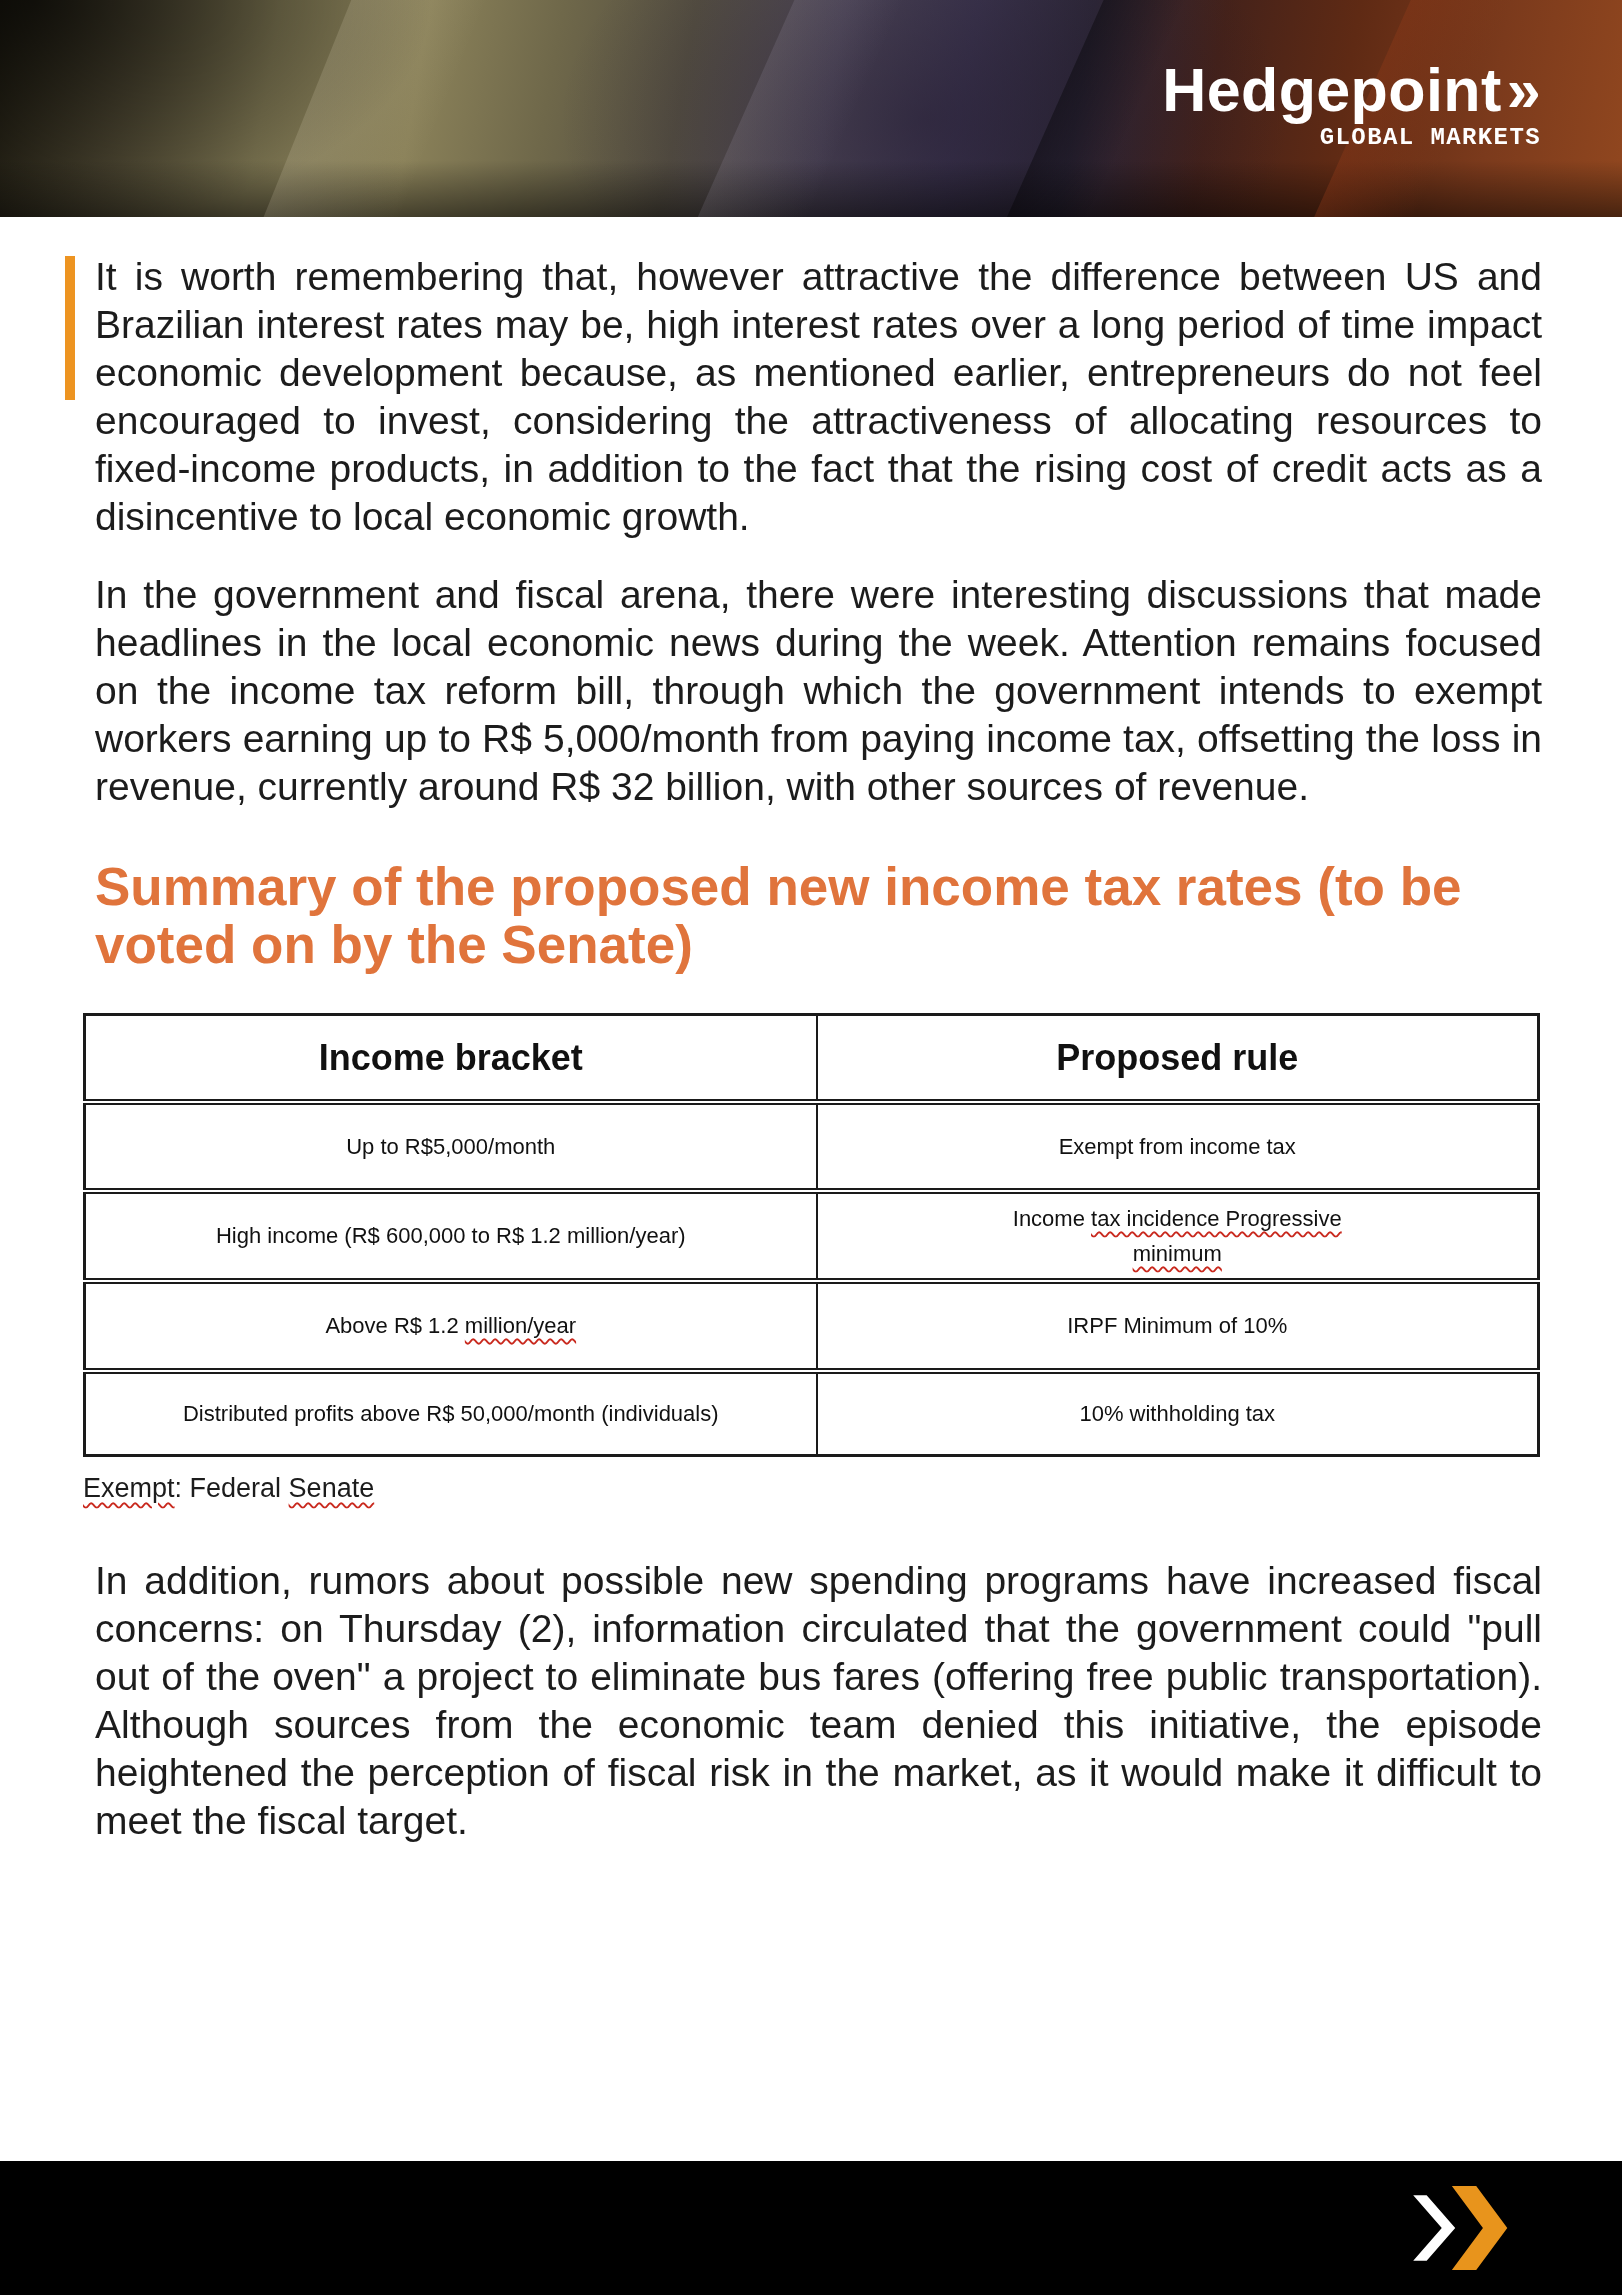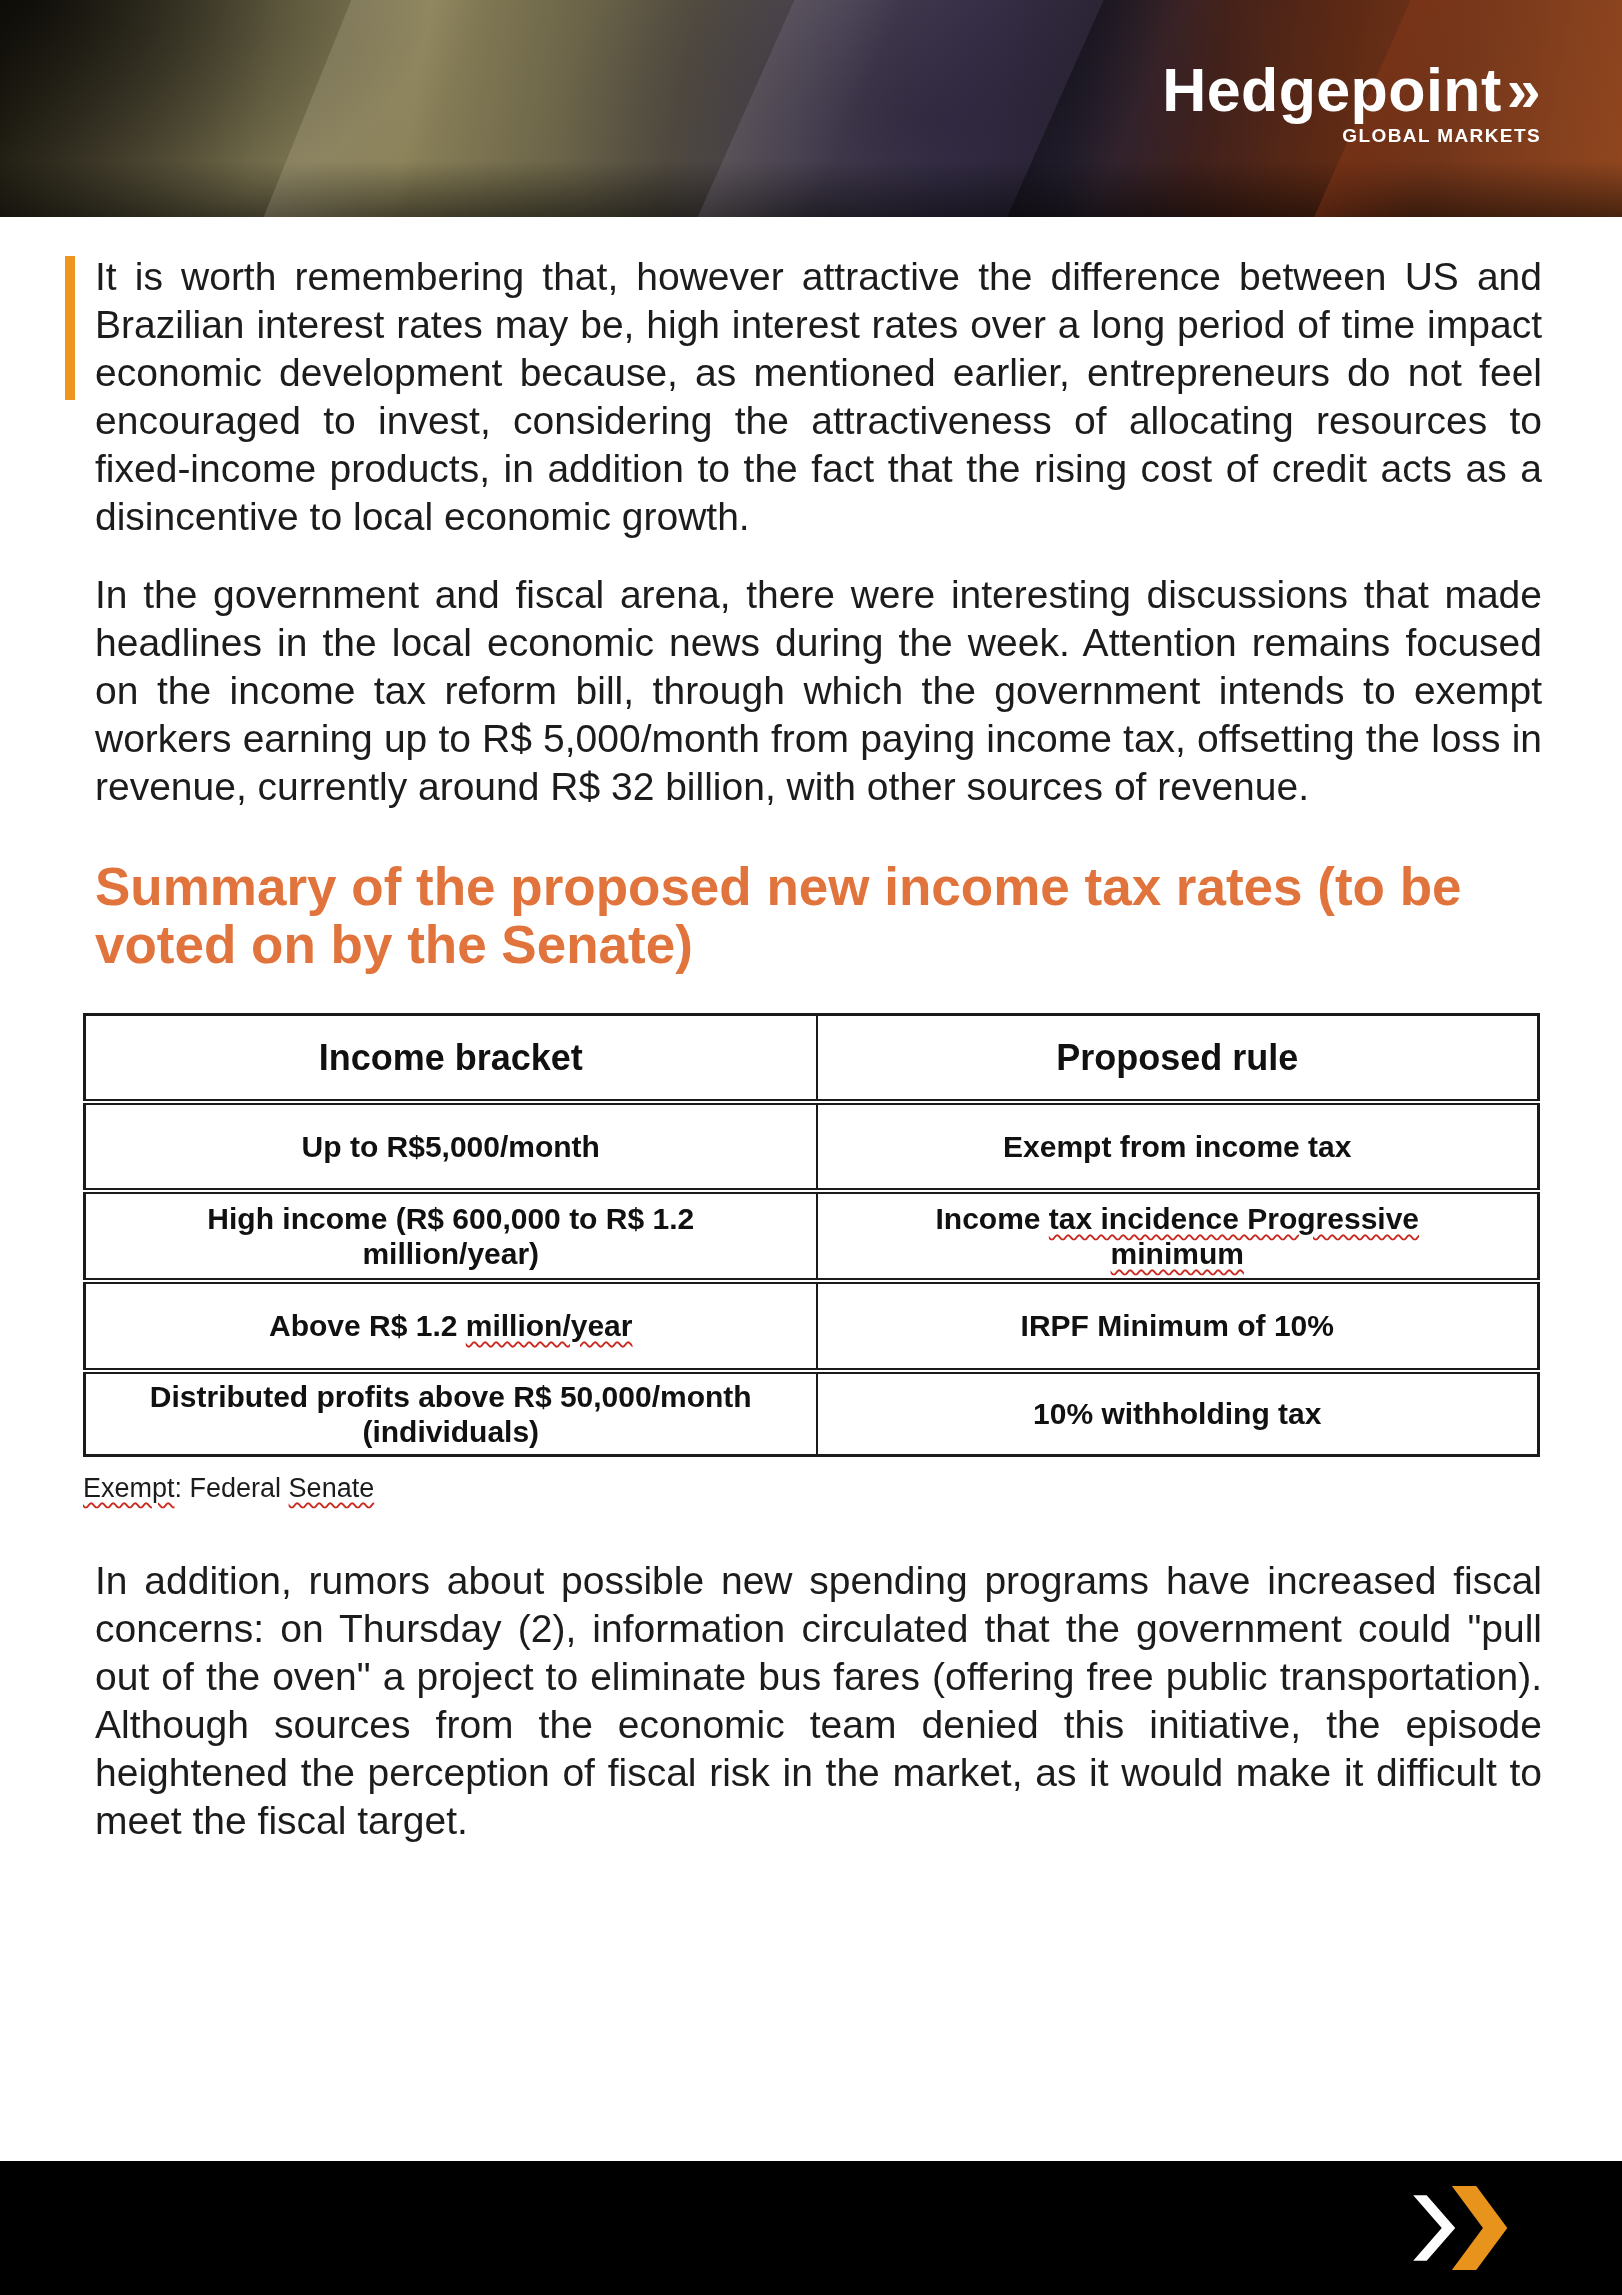--- a/index.html
+++ b/index.html
@@ -42,22 +42,23 @@
     position:absolute;top:60px;right:81px;
     color:#ffffff;text-align:right;
   }
   .logo-line{
     font-size:61px;font-weight:bold;line-height:1;
     letter-spacing:0.4px;white-space:nowrap;
   }
   .logo-mark{margin-left:5px;}
   .logo-tagline{
     margin-top:5px;
-    font-size:19px;font-weight:600;letter-spacing:1.4px;
+    font-size:24px;font-weight:600;letter-spacing:1.4px;
     line-height:1;
+    font-family:Liberation Mono, monospace;
   }
 
   
   .content{padding:0 80px 0 95px;}
   .para{
     font-size:39px;line-height:48px;
     color:#1c1c1c;
     text-align:justify;
     margin:0 0 30px 0;
   }
@@ -80,21 +81,21 @@
     width:1455px;
     margin-left:-12px;
     table-layout:fixed;
     background:#ffffff;
   }
   table.rates col.c1{width:732px;}
   table.rates col.c2{width:722px;}
   table.rates th, table.rates td{
     border:2.5px solid #1a1a1a;
     text-align:center;vertical-align:middle;
-    font-size:30px;line-height:35px;color:#111111;font-weight:bold;
+    font-size:22px;line-height:35px;color:#111111;
   }
   table.rates tr + tr th, table.rates tr + tr td{border-top:6px double #1a1a1a;}
   table.rates{border:3.4px solid #1a1a1a;}
   table.rates th{font-weight:bold;font-size:36px;height:87px;}
   table.rates td.bracket{padding:5px 42px;}
   table.rates td.rule{padding:5px 12.7px;}
   tr.r1 td{height:89px;} tr.r2 td{height:104px;} tr.r3 td{height:90px;}
   tr.r4 td{height:90px;} tr.r5 td{height:85px;}
 
   .sq{

